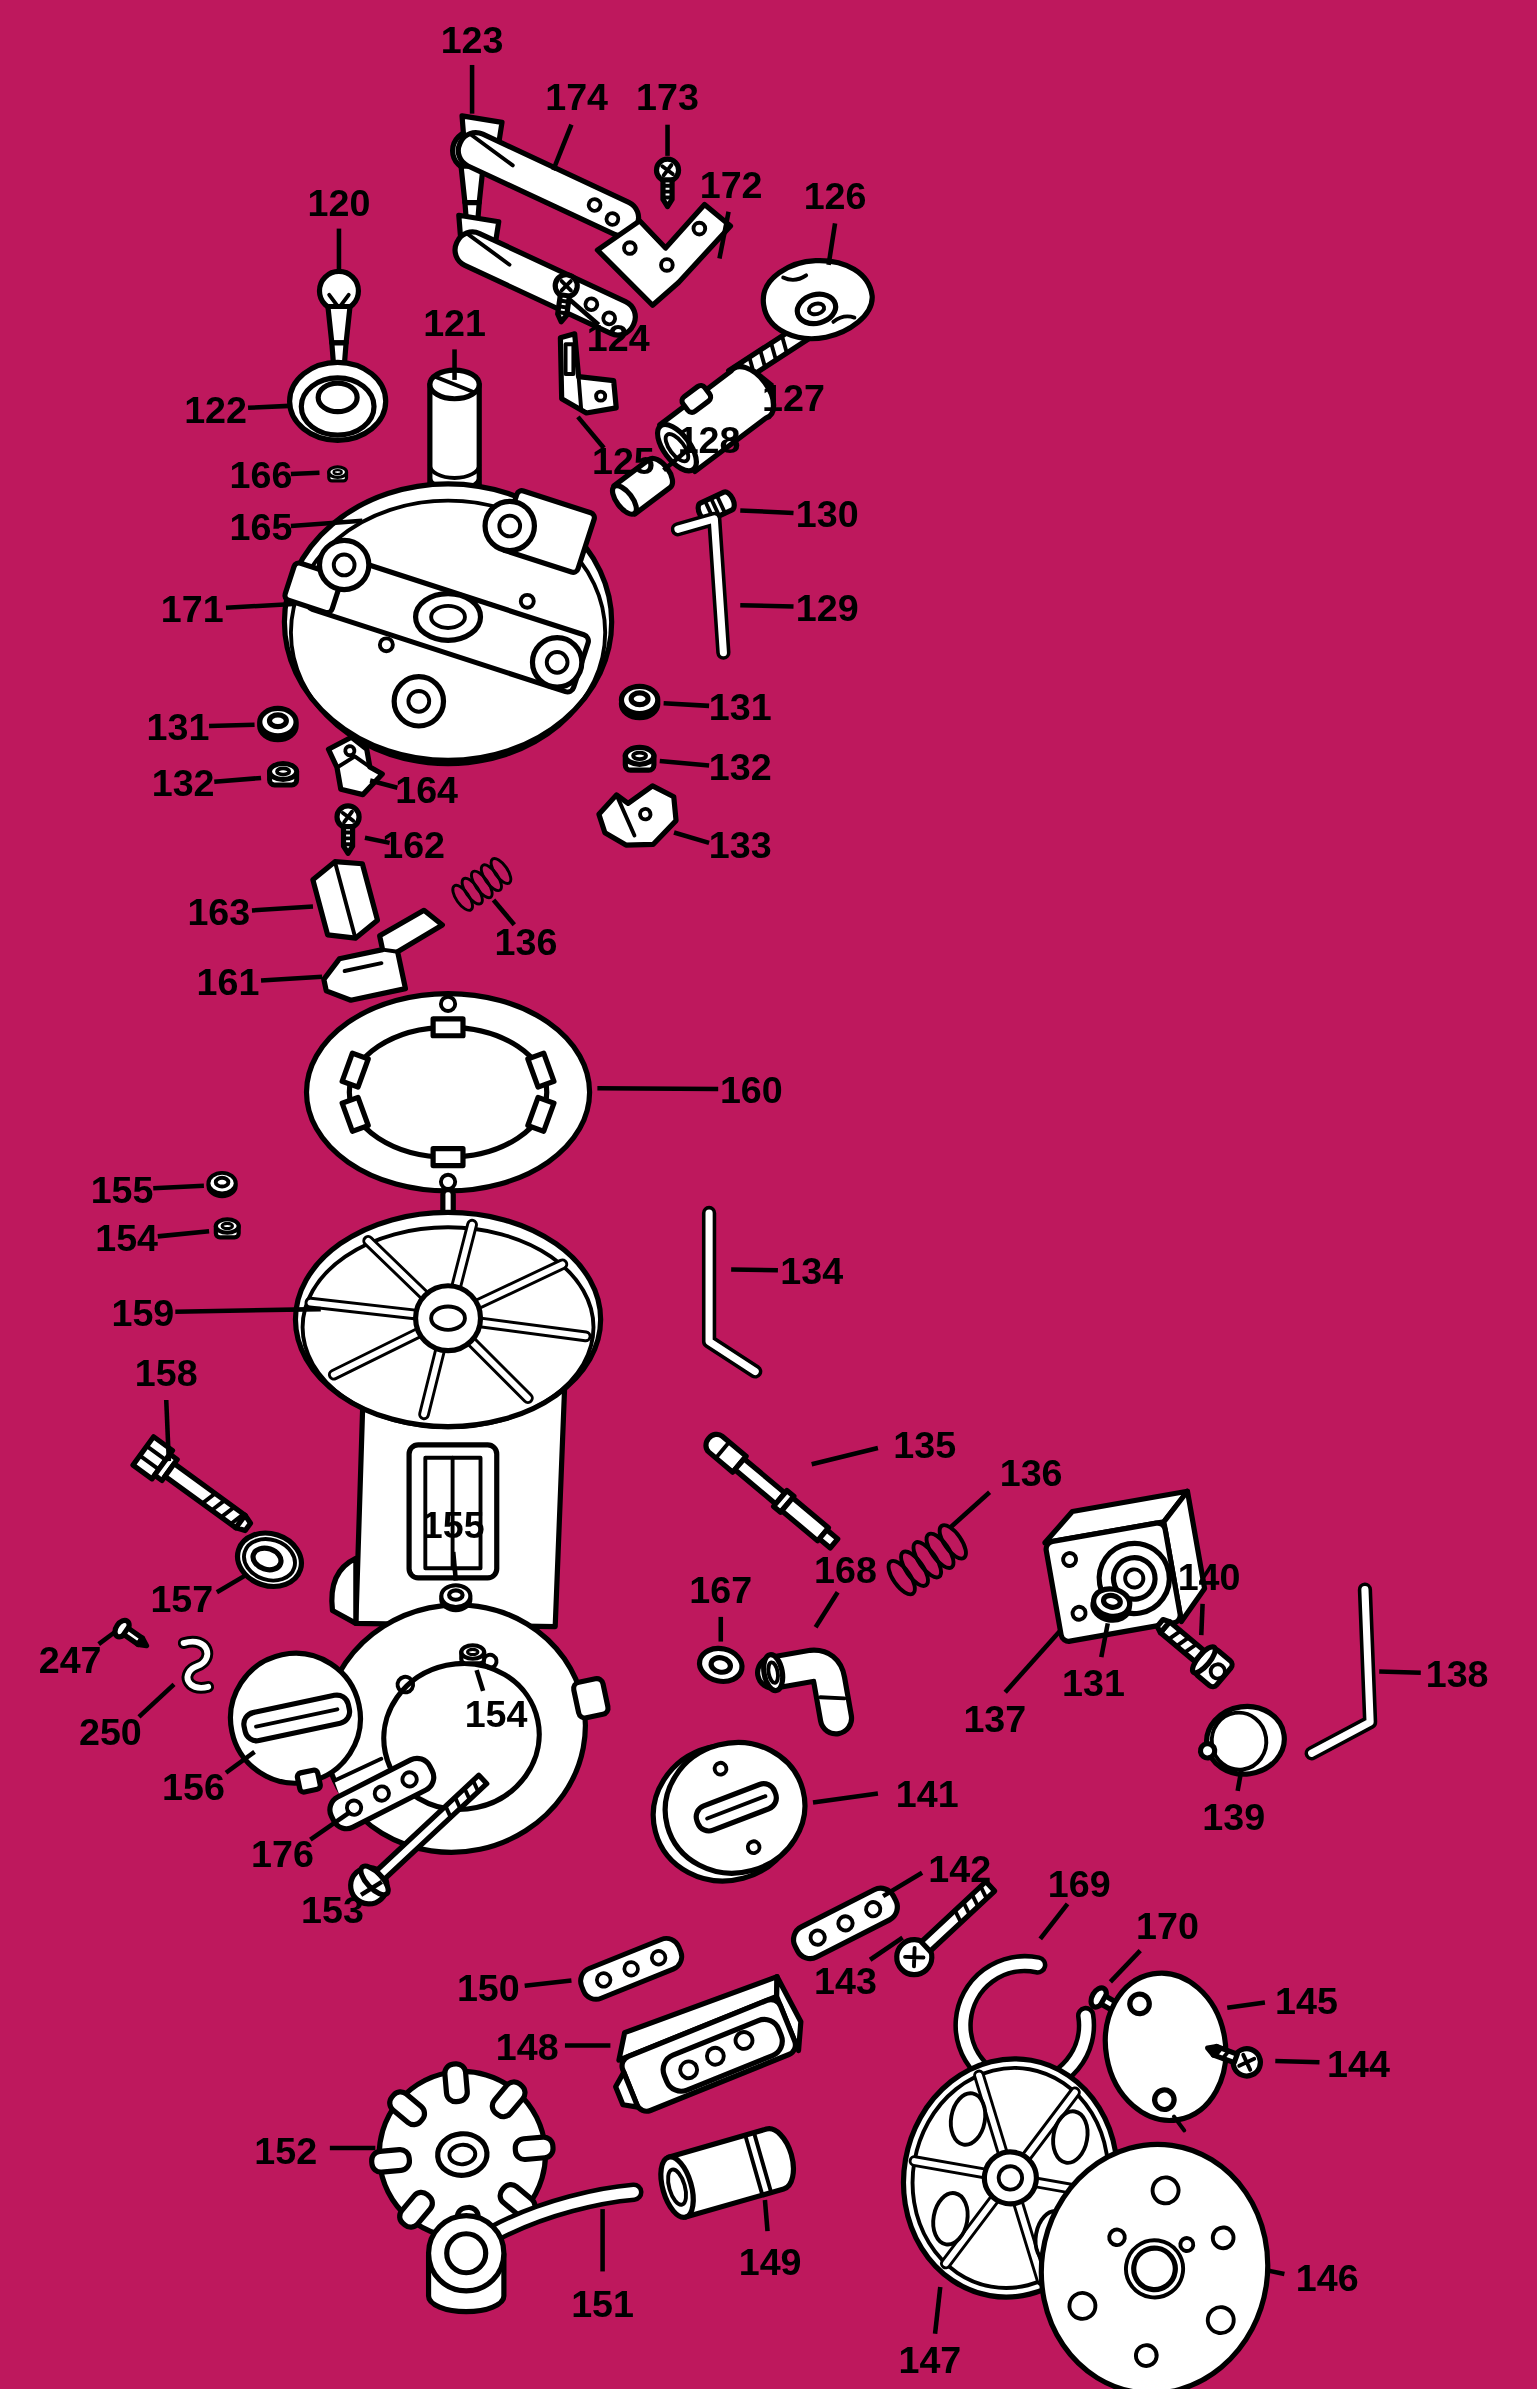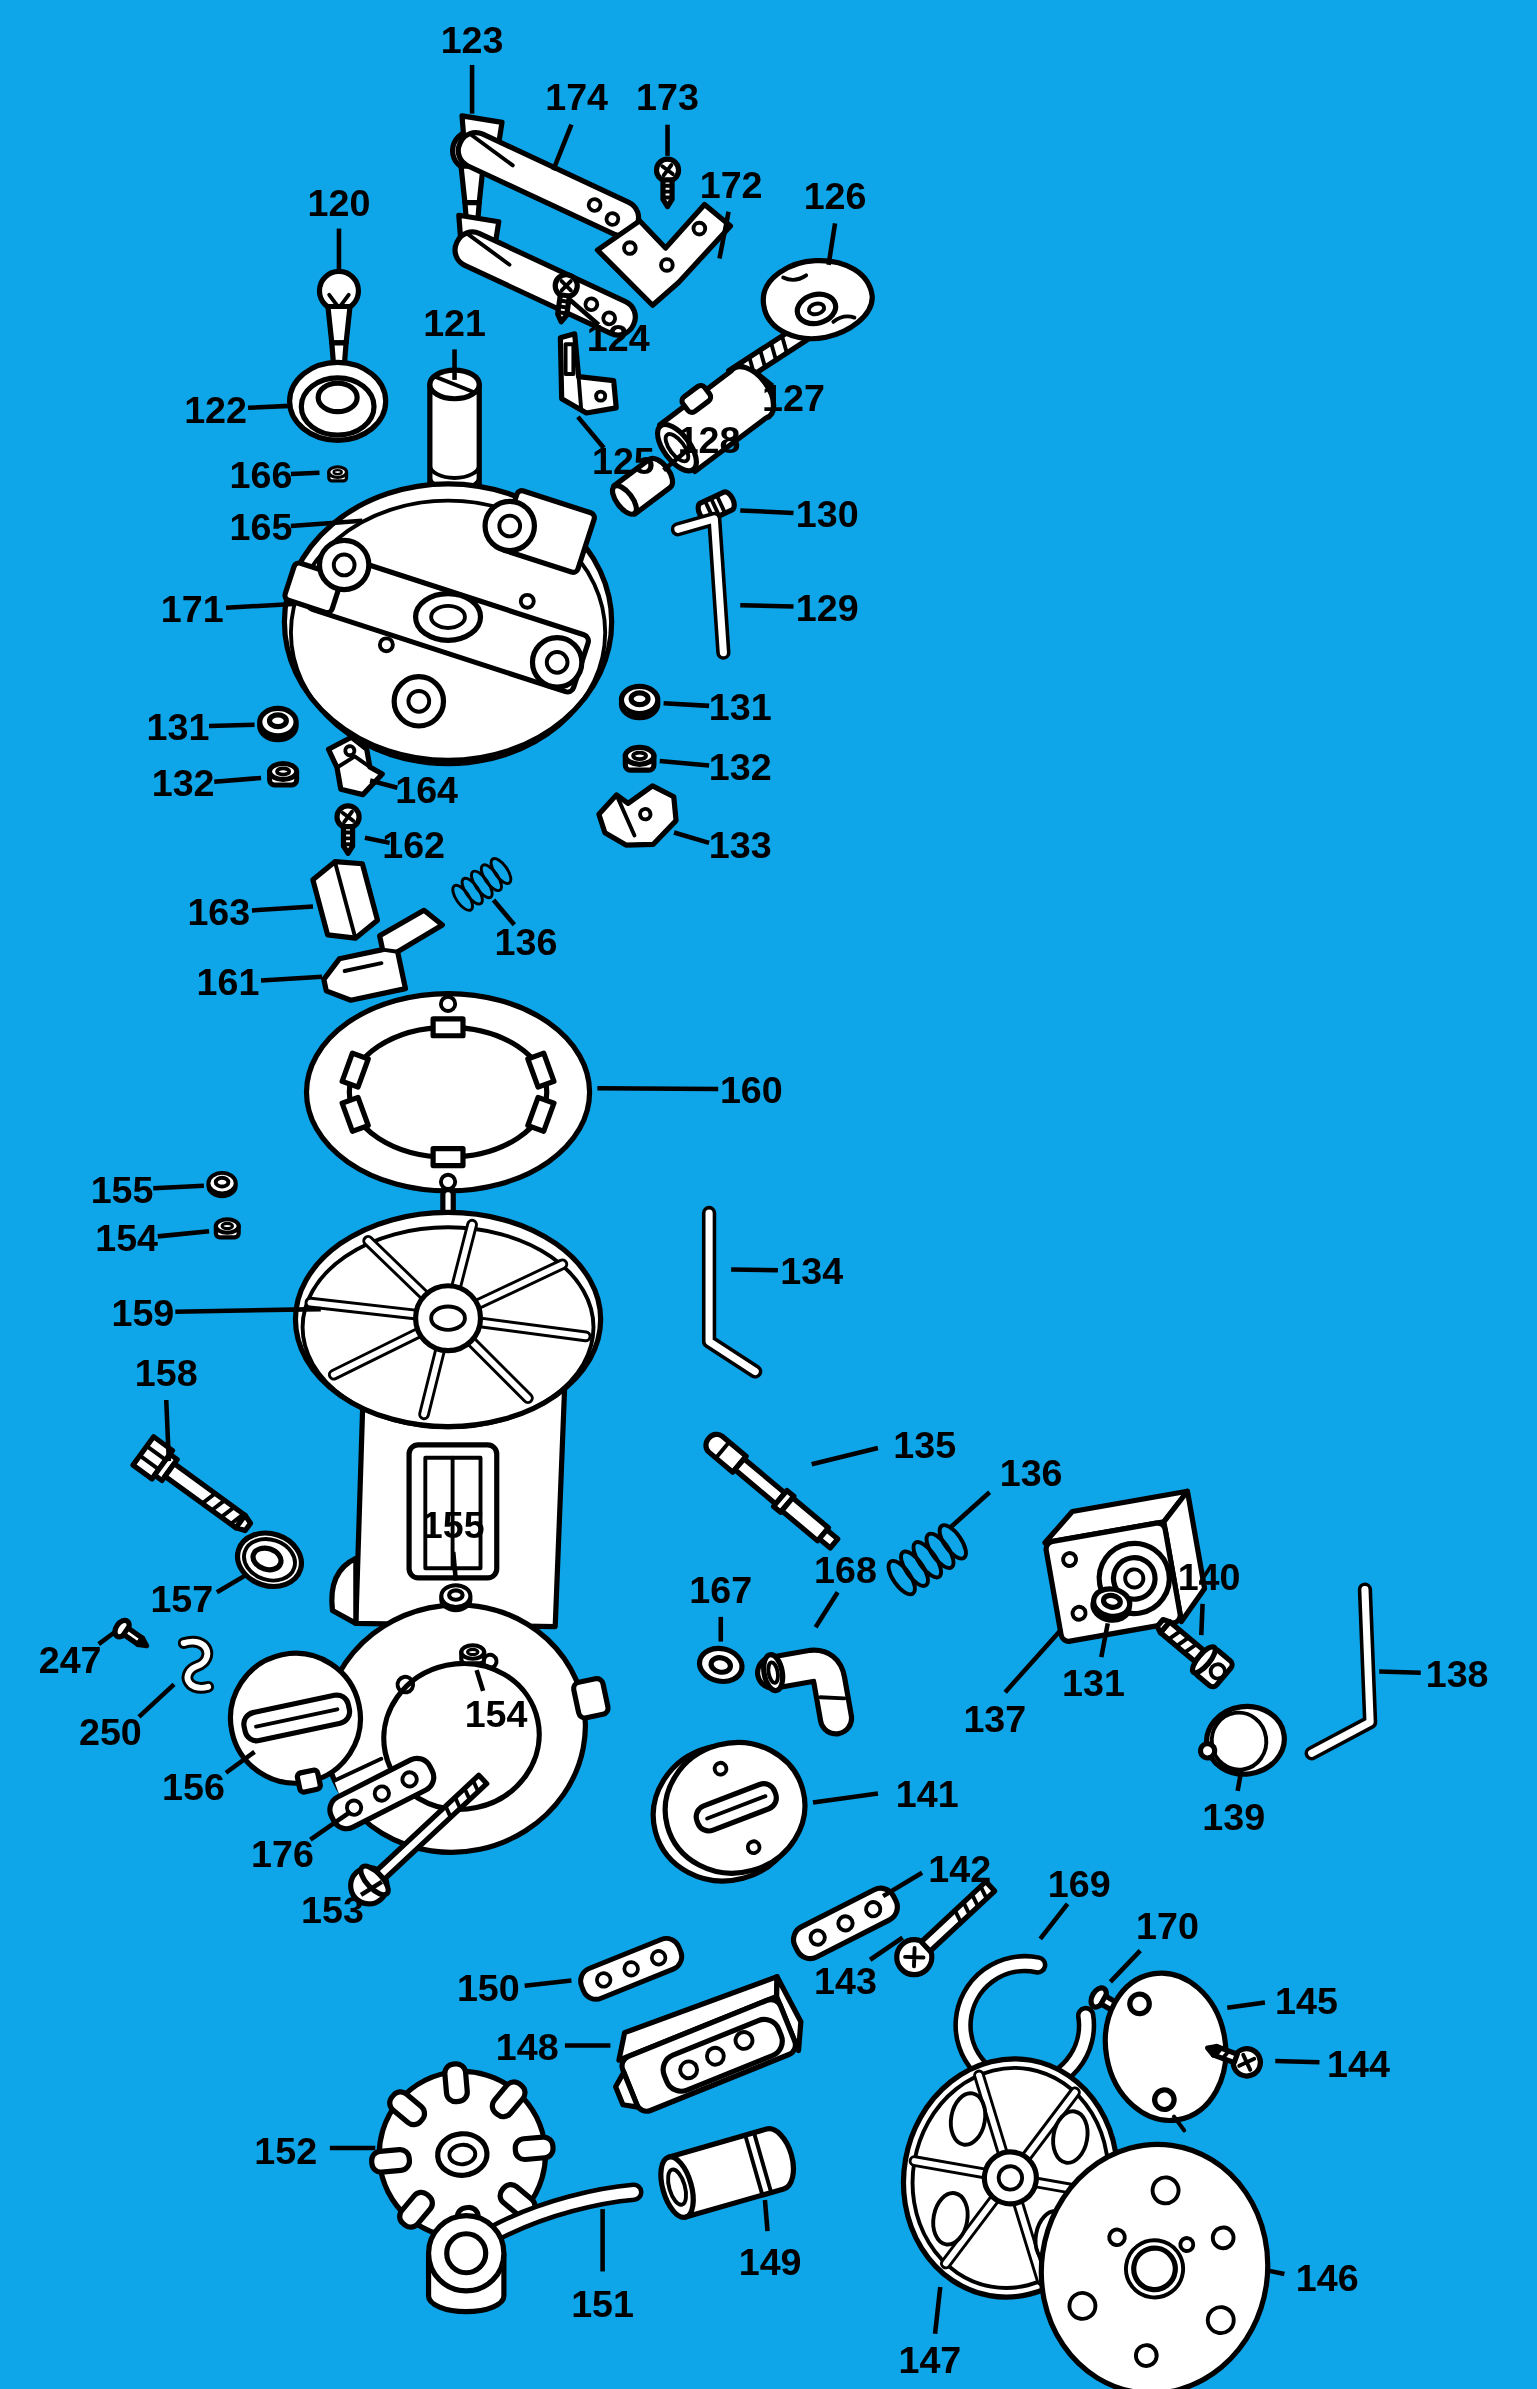--- a/index.html
+++ b/index.html
@@ -19,21 +19,21 @@
   .b5 { fill:none; stroke:#000; stroke-width:30; stroke-linecap:round; }
   .w5 { fill:none; stroke:#fff; stroke-width:16; stroke-linecap:round; }
   .b6 { fill:none; stroke:#000; stroke-width:18; stroke-linecap:round; }
   .w6 { fill:none; stroke:#fff; stroke-width:9;  stroke-linecap:round; }
   .callout { font-family:"Liberation Sans", sans-serif; font-weight:700; font-size:58px; fill:#000; }
   .leader  { stroke:#000; stroke-width:7; }
 </style>
 </head>
 <body>
 
-<div id="stage" style="background: #0ea5e9; text-decoration: underline;">
+<div id="stage" style="background: #be185d; text-decoration: underline;">
 <svg viewBox="0 0 2367 3679" width="1537" height="2389">
   <defs>
     <g id="knobbolt">
       <circle class="p" r="30"></circle>
       <path class="t" d="M-15,6 L0,26 L15,6"></path>
       <path class="p" d="M-17,24 L17,24 L11,80 L-11,80 Z"></path>
       <path class="p" d="M-11,80 L11,80 L8,118 L-8,118 Z"></path>
       <path class="p" d="M-8,118 L8,118 L5,148 Q0,156 -5,148 Z"></path>
       <path class="t" d="M-8,126 h15 M-7,136 h13"></path>
     </g>

